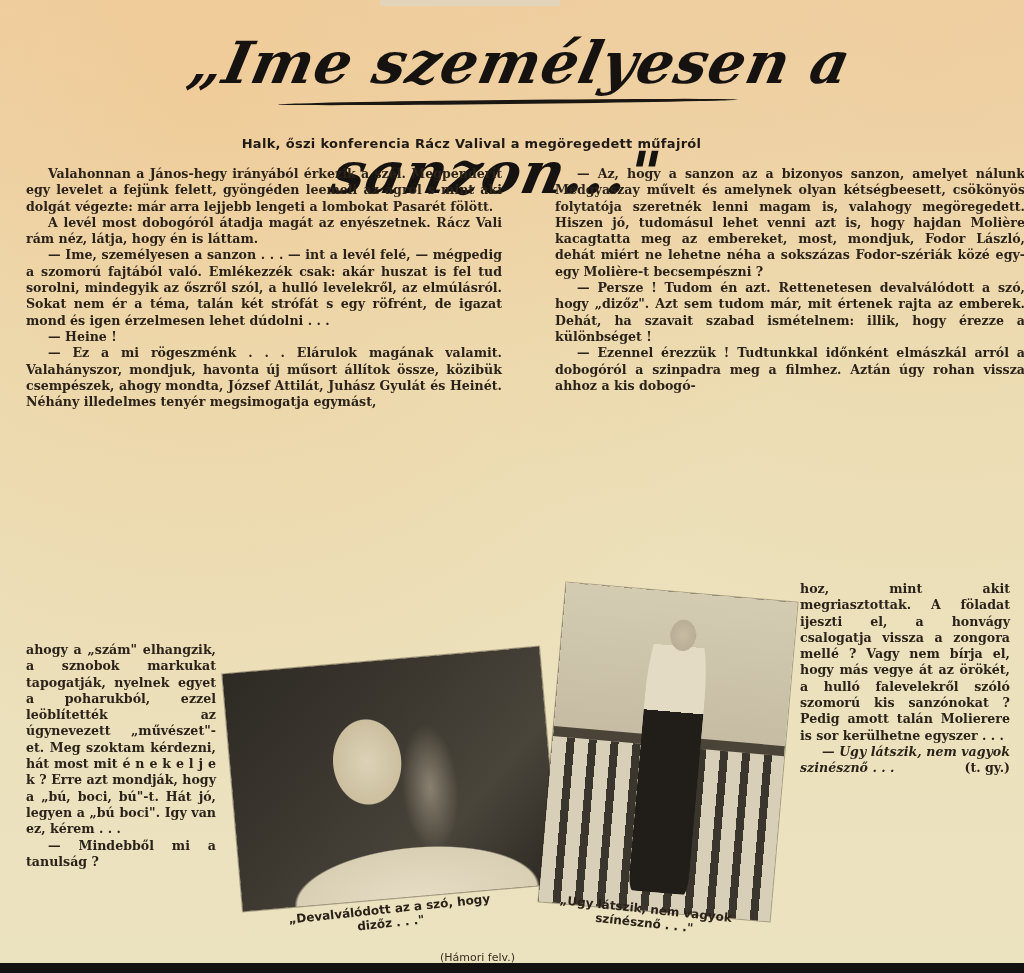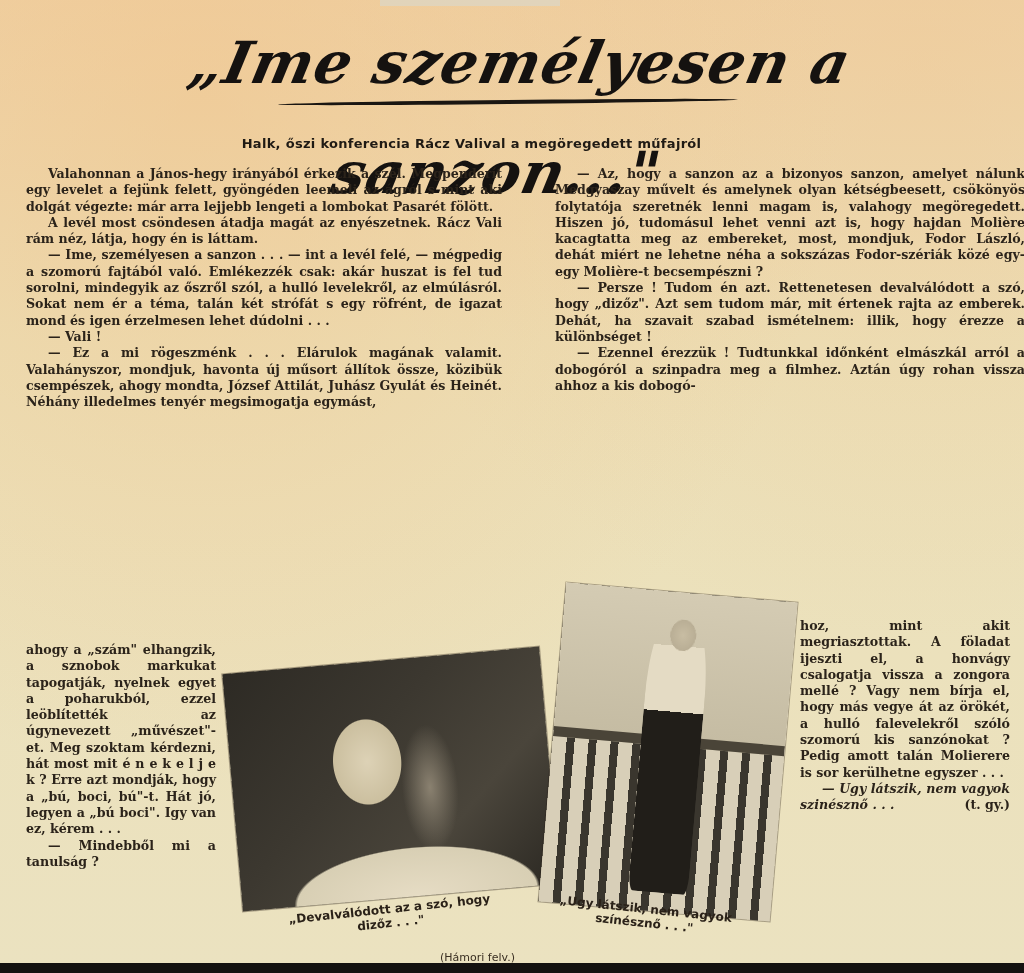--- a/index.html
+++ b/index.html
@@ -38,21 +38,21 @@
   .col {
     position: absolute; font-size: 12.6px; line-height: 16.3px;
     text-align: justify; font-weight: bold; color: #2b231a;
   }
   .col p { margin: 0; text-indent: 22px; }
   .col p.noindent { text-indent: 0; }
   .col i { font-weight: bold; }
   .col-left { left: 26px; top: 166px; width: 476px; }
   .col-left-narrow { left: 26px; top: 642px; width: 190px; }
   .col-right { left: 536px; top: 166px; width: 470px; margin-left: 19px; }
-  .col-right-narrow { left: 800px; top: 581px; width: 210px; margin-top: 37px; }
+  .col-right-narrow { left: 800px; top: 581px; width: 210px; }
 
   .photo {
     position: absolute; overflow: hidden;
     box-shadow: 0 0 0 1px rgba(40,30,20,0.35);
   }
   .photo-1 {
     left: 232px; top: 660px; width: 318px; height: 238px;
     transform: rotate(-5deg);
     background:
       radial-gradient(ellipse 48px 60px at 43% 42%, #ddd2b6 0%, #cbbf9f 70%, rgba(0,0,0,0) 72%),
@@ -107,23 +107,23 @@
 
 <div class="page">
   <div class="top-tab"></div>
 
   <div class="headline">„Ime személyesen a sanzon..."</div>
   <div class="headline-underline"></div>
   <div class="subtitle">Halk, őszi konferencia Rácz Valival a megöregedett műfajról</div>
 
   <div class="col col-left">
     <p>Valahonnan a János-hegy irányából érkezik a szél. Megpenderít egy levelet a fejünk felett, gyöngéden leemeli az ágról s mint aki dolgát végezte: már arra lejjebb lengeti a lombokat Pasarét fölött.</p>
-    <p>A levél most csöndesen átadja magát az enyészetnek. Rácz Vali rám néz, látja, hogy én is láttam.</p>
+    <p>A levél most dobogóról átadja magát az enyészetnek. Rácz Vali rám néz, látja, hogy én is láttam.</p>
     <p>— Ime, személyesen a sanzon . . . — int a levél felé, — mégpedig a szomorú fajtából való. Emlékezzék csak: akár huszat is fel tud sorolni, mindegyik az őszről szól, a hulló levelekről, az elmúlásról. Sokat nem ér a téma, talán két strófát s egy röfrént, de igazat mond és igen érzelmesen lehet dúdolni . . .</p>
-    <p>— Vali !</p>
+    <p>— Heine !</p>
     <p>— Ez a mi rögeszménk . . . Elárulok magának valamit. Valahányszor, mondjuk, havonta új műsort állítok össze, közibük csempészek, ahogy mondta, József Attilát, Juhász Gyulát és Heinét. Néhány illedelmes tenyér megsimogatja egymást,</p>
   </div>
 
   <div class="col col-left-narrow">
     <p class="noindent">ahogy a „szám" elhangzik, a sznobok markukat tapogatják, nyelnek egyet a poharukból, ezzel leöblítették az úgynevezett „művészet"-et. Meg szoktam kérdezni, hát most mit é n e k e l j e k ? Erre azt mondják, hogy a „bú, boci, bú"-t. Hát jó, legyen a „bú boci". Igy van ez, kérem . . .</p>
     <p>— Mindebből mi a tanulság ?</p>
   </div>
 
   <div class="col col-right">
     <p>— Az, hogy a sanzon az a bizonyos sanzon, amelyet nálunk Medgyaszay művelt és amelynek olyan kétségbeesett, csökönyös folytatója szeretnék lenni magam is, valahogy megöregedett. Hiszen jó, tudomásul lehet venni azt is, hogy hajdan Molière kacagtatta meg az embereket, most, mondjuk, Fodor László, dehát miért ne lehetne néha a sokszázas Fodor-szériák közé egy-egy Molière-t becsempészni ?</p>

